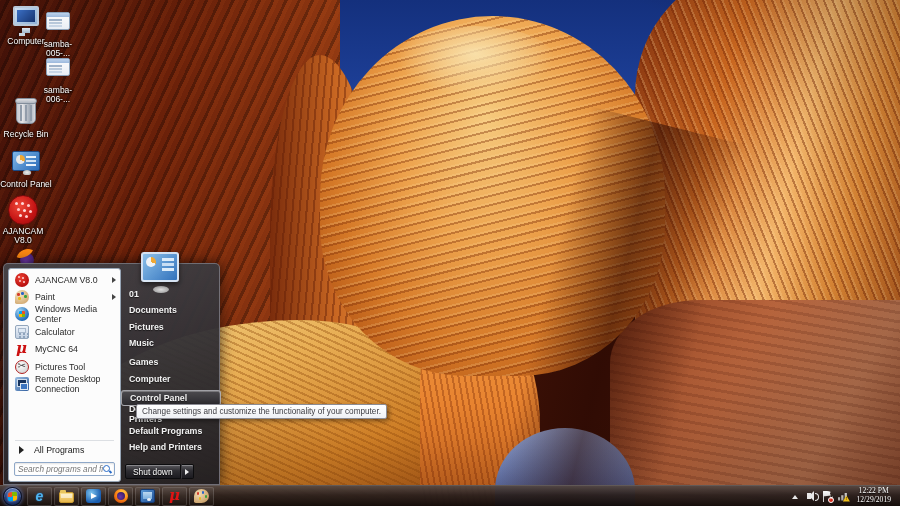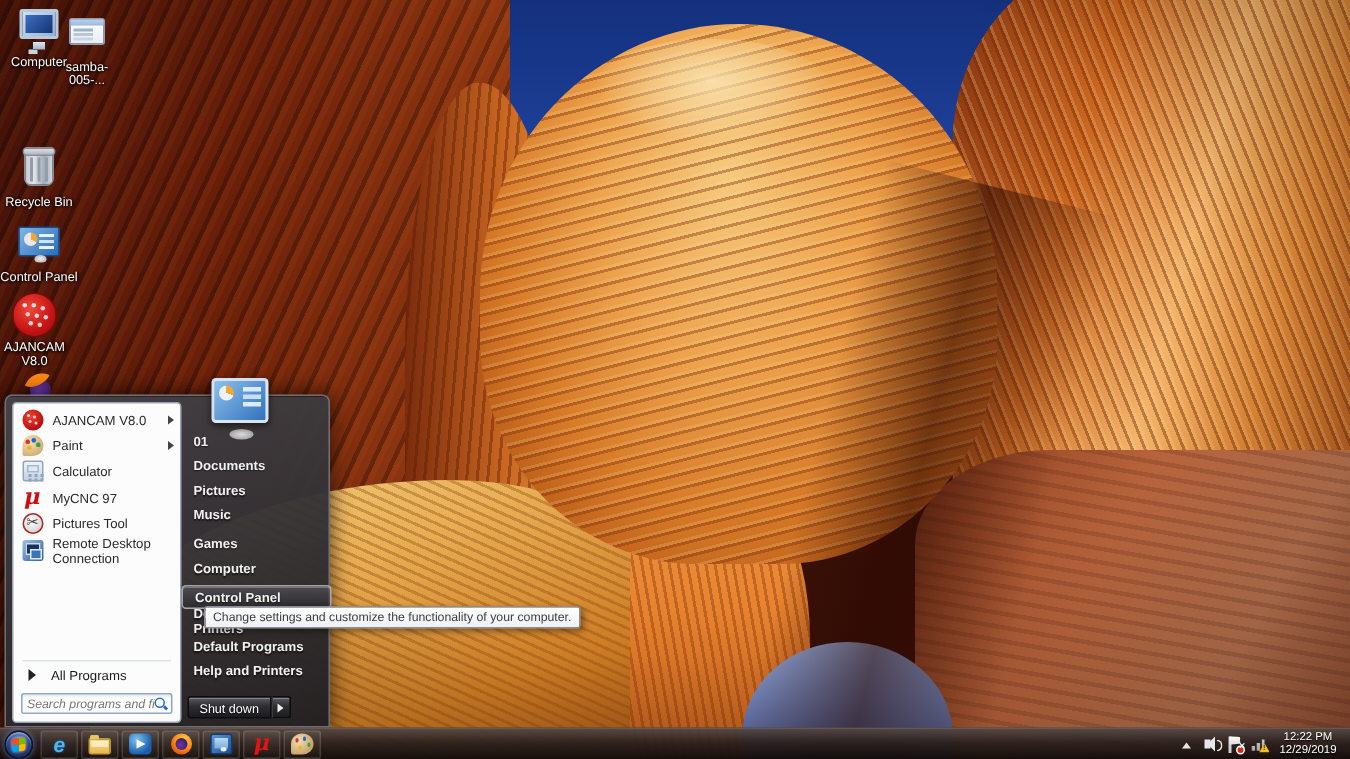--- a/index.html
+++ b/index.html
@@ -251,21 +251,21 @@
   .ti-cnc::before { content:""; position:absolute; left:2px; top:2px; right:2px; height:7px;
     background:linear-gradient(#bcd8f0,#7aaede); }
   .ti-cnc::after { content:""; position:absolute; left:5.5px; bottom:1px; width:4px; height:3px;
     border-radius:50%; background:#e8eef4; }
   .ti-mu { color:#e01414; font-family:"DejaVu Serif",serif; font-style:italic; font-weight:bold;
     font-size:15px; line-height:13px; text-align:center; }
   .ti-paint { border-radius:50% 50% 50% 12%; background:radial-gradient(circle at 35% 35%,#f2ddb4,#bc8c50); }
   .ti-paint::before { content:""; position:absolute; left:2.5px; top:3px; width:2.5px; height:2.5px;
     border-radius:50%; background:#d43a2a; box-shadow:5px -1px 0 #2a66c8, 8px 3px 0 #3aa33a, 2px 5px 0 #e8b81e; }
 
-  .tray { margin-left:auto; display:flex; align-items:center; height:100%; padding-right:3px; }
+  .tray { margin-left:auto; display:flex; align-items:center; height:100%; padding-right:3px;font-family:Liberation Serif, serif; }
   .tray-ic { width:13px; height:13px; margin:0 1.5px; position:relative; cursor:pointer; }
   .chev { width:0; height:0; border-bottom:4px solid #e8e8e8; border-left:3.5px solid transparent;
     border-right:3.5px solid transparent; position:absolute; left:3px; top:5px; }
   .spk { position:absolute; left:2px; top:3px; width:4px; height:6px; background:#e8e8e8; }
   .spk::before { content:""; position:absolute; left:2px; top:-2px; width:0; height:0;
     border-right:5px solid #e8e8e8; border-top:5px solid transparent; border-bottom:5px solid transparent; }
   .spk::after { content:""; position:absolute; left:8px; top:0; width:3px; height:6px;
     border:1px solid #e8e8e8; border-left:0; border-radius:0 4px 4px 0; }
   .flagic { position:absolute; left:2px; top:1px; width:8px; height:6px;
     background:linear-gradient(#fdfdfd,#d8d8d8); border-radius:1px 2px 2px 1px;
@@ -307,20 +307,26 @@
         <div class="g-monitor"></div>
       </div>
     <div class="lbl">Computer</div>
   </div>
   <div class="dicon" style="left:32px; top:8px;">
     <div class="glyph">
         <div class="g-samba"></div>
       </div>
     <div class="lbl">samba-005-...</div>
   </div>
+  <div class="dicon" style="left:32px; top:54px;">
+    <div class="glyph">
+        <div class="g-samba"></div>
+      </div>
+    <div class="lbl">samba-006-...</div>
+  </div>
   <div class="dicon" style="left:0px; top:98px;">
     <div class="glyph">
         <div class="g-bin"></div>
       </div>
     <div class="lbl">Recycle Bin</div>
   </div>
   <div class="dicon" style="left:0px; top:148px;">
     <div class="glyph">
         <div class="g-cpanel">
           <div class="stand"></div>
@@ -348,26 +354,30 @@
           <span class="mi mi-ajancam"></span>
           <span>AJANCAM V8.0</span>
           <span class="arrow"></span>
         </div>
         <div class="sm-item">
           <span class="mi mi-paint"></span>
           <span>Paint</span>
           <span class="arrow"></span>
         </div>
         <div class="sm-item">
+          <span class="mi mi-wmc"></span>
+          <span>Windows Media Center</span>
+        </div>
+        <div class="sm-item">
           <span class="mi mi-calc"></span>
           <span>Calculator</span>
         </div>
         <div class="sm-item">
           <span class="mi mi-mycnc"></span>
-          <span>MyCNC 97</span>
+          <span>MyCNC 64</span>
         </div>
         <div class="sm-item">
           <span class="mi mi-snip"></span>
           <span>Pictures Tool</span>
         </div>
         <div class="sm-item">
           <span class="mi mi-rdc"></span>
           <span>Remote Desktop Connection</span>
         </div>
       </div>

